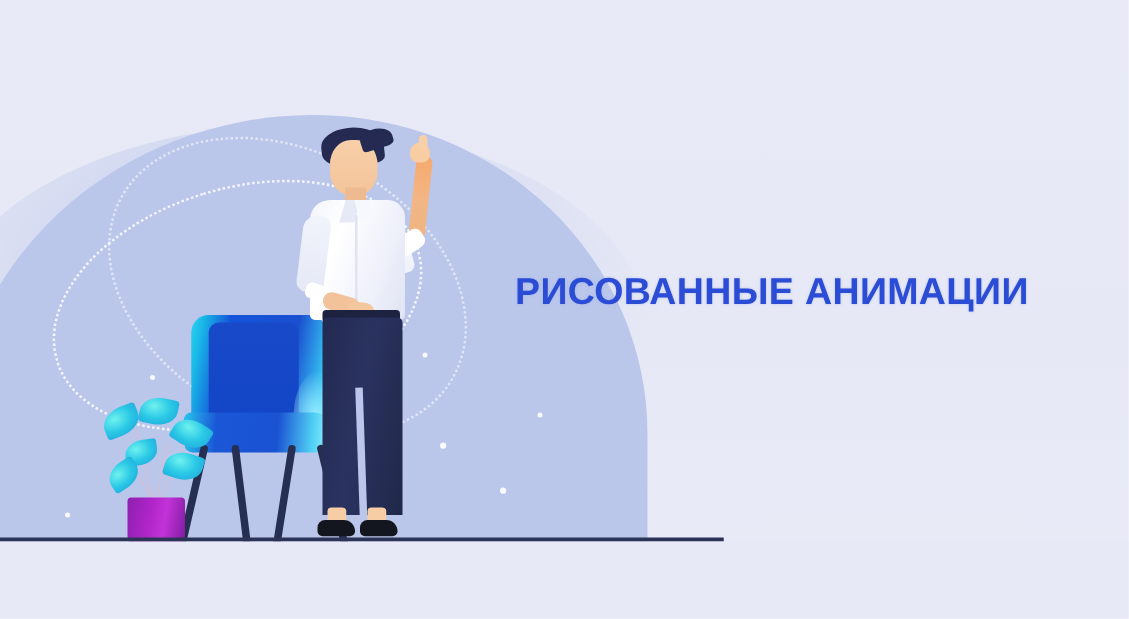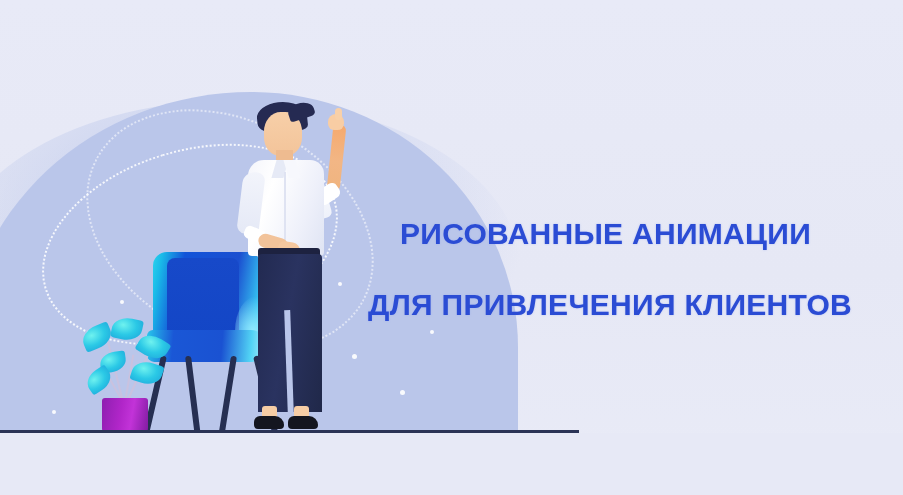--- a/index.html
+++ b/index.html
@@ -259,21 +259,21 @@
   }
   .sub-line {
     position: absolute;
     font-size: 30px;
     font-weight: bold;
     letter-spacing: .3px;
     color: #2b4cd4;
     white-space: nowrap;
     text-shadow: 0 0 2px rgba(140,160,240,.55);
   }
-  .sub-1 { left: 400px; top: 217px; }
+  .sub-1 { left: 412px; top: 217px; }
   .sub-2 { left: 368px; top: 288px; }
 </style>
 </head>
 <body>
 
 <div id="banner">
 
   <div class="bg-base"></div>
 
   <div class="blob"></div>
@@ -348,15 +348,14 @@
     <div class="ankle ankle-l"></div>
     <div class="ankle ankle-r"></div>
     <div class="shoe shoe-l"></div>
     <div class="shoe shoe-r"></div>
   </div>
 
   <div class="floor-band"></div>
   <div class="floor-line"></div>
 
   <div class="sub-line sub-1">РИСОВАННЫЕ АНИМАЦИИ</div>
-  <div class="sub-line sub-2">ДЛЯ ПРИВЛЕЧЕНИЯ КЛИЕНТОВ</div>
 
 </div>
 
 </body></html>

